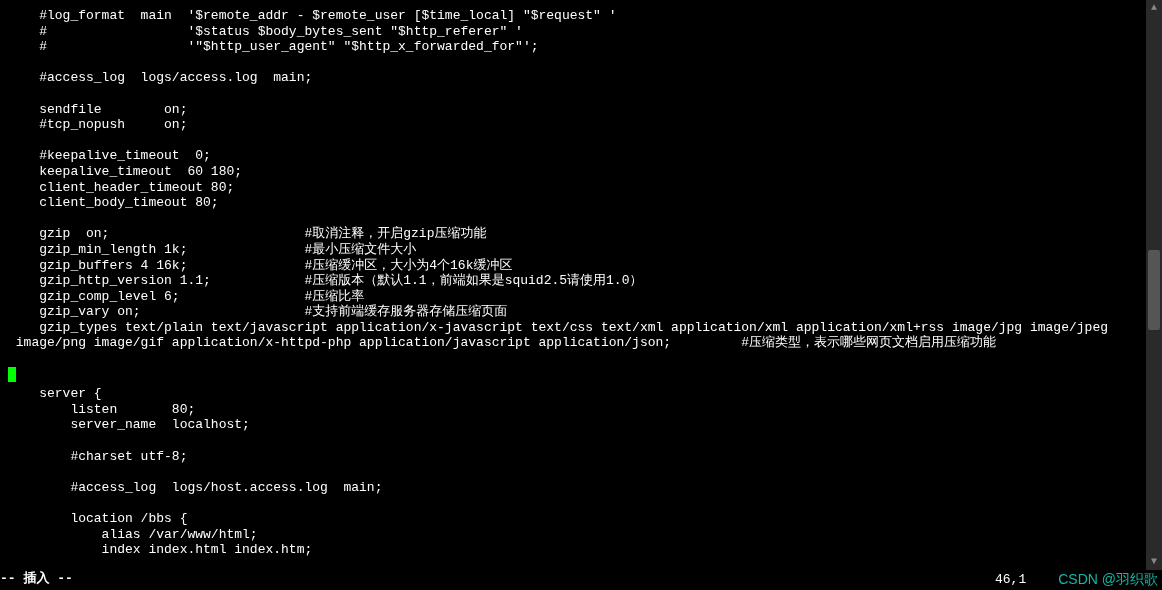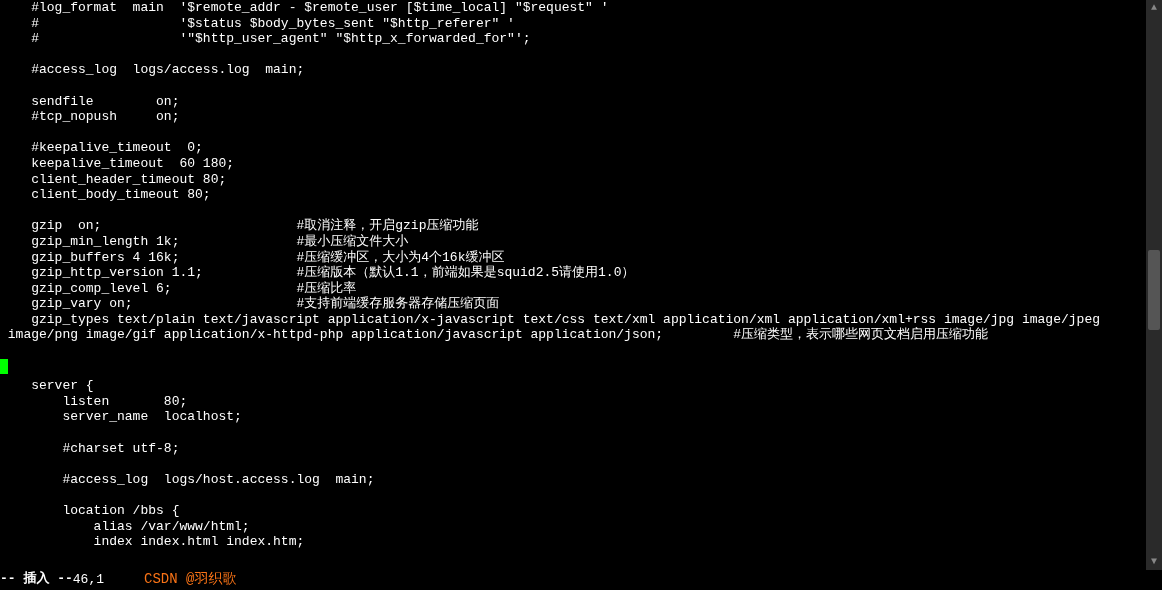--- a/index.html
+++ b/index.html
@@ -17,56 +17,56 @@
       height: 590px;
       overflow: hidden;
       position: relative;
     }
     .terminal {
       width: 100%;
       height: 100%;
       position: relative;
     }
     .content {
-      padding: 0;
+      padding: 8px;
       white-space: pre;
       overflow: hidden;
     }
     .line {
       white-space: pre;
       min-height: 15.6px;
     }
     .cursor {
       display: inline-block;
       background: #00ff00;
       width: 8px;
       height: 15px;
     }
     .status-bar {
       position: absolute;
       bottom: 0;
       left: 0;
       right: 0;
       display: flex;
+      justify-content: space-between;
       padding: 0 4px 2px 0;
       color: #ffffff;
     }
     .status-left {
       font-weight: bold;
     }
     .status-right {
       display: flex;
       gap: 32px;
       align-items: center;
     }
     .watermark {
-      color: #f97316;
-      font-family: Liberation Mono, monospace;
+      color: #14b8a6;
+      font-family: Liberation Sans, sans-serif;
       font-size: 14px;
-      margin-left: 8px;
     }
     .scrollbar {
       position: absolute;
       right: 0;
       top: 0;
       width: 16px;
       height: calc(100% - 20px);
       background: #2a2a2a;
     }
     .scrollbar-thumb {

